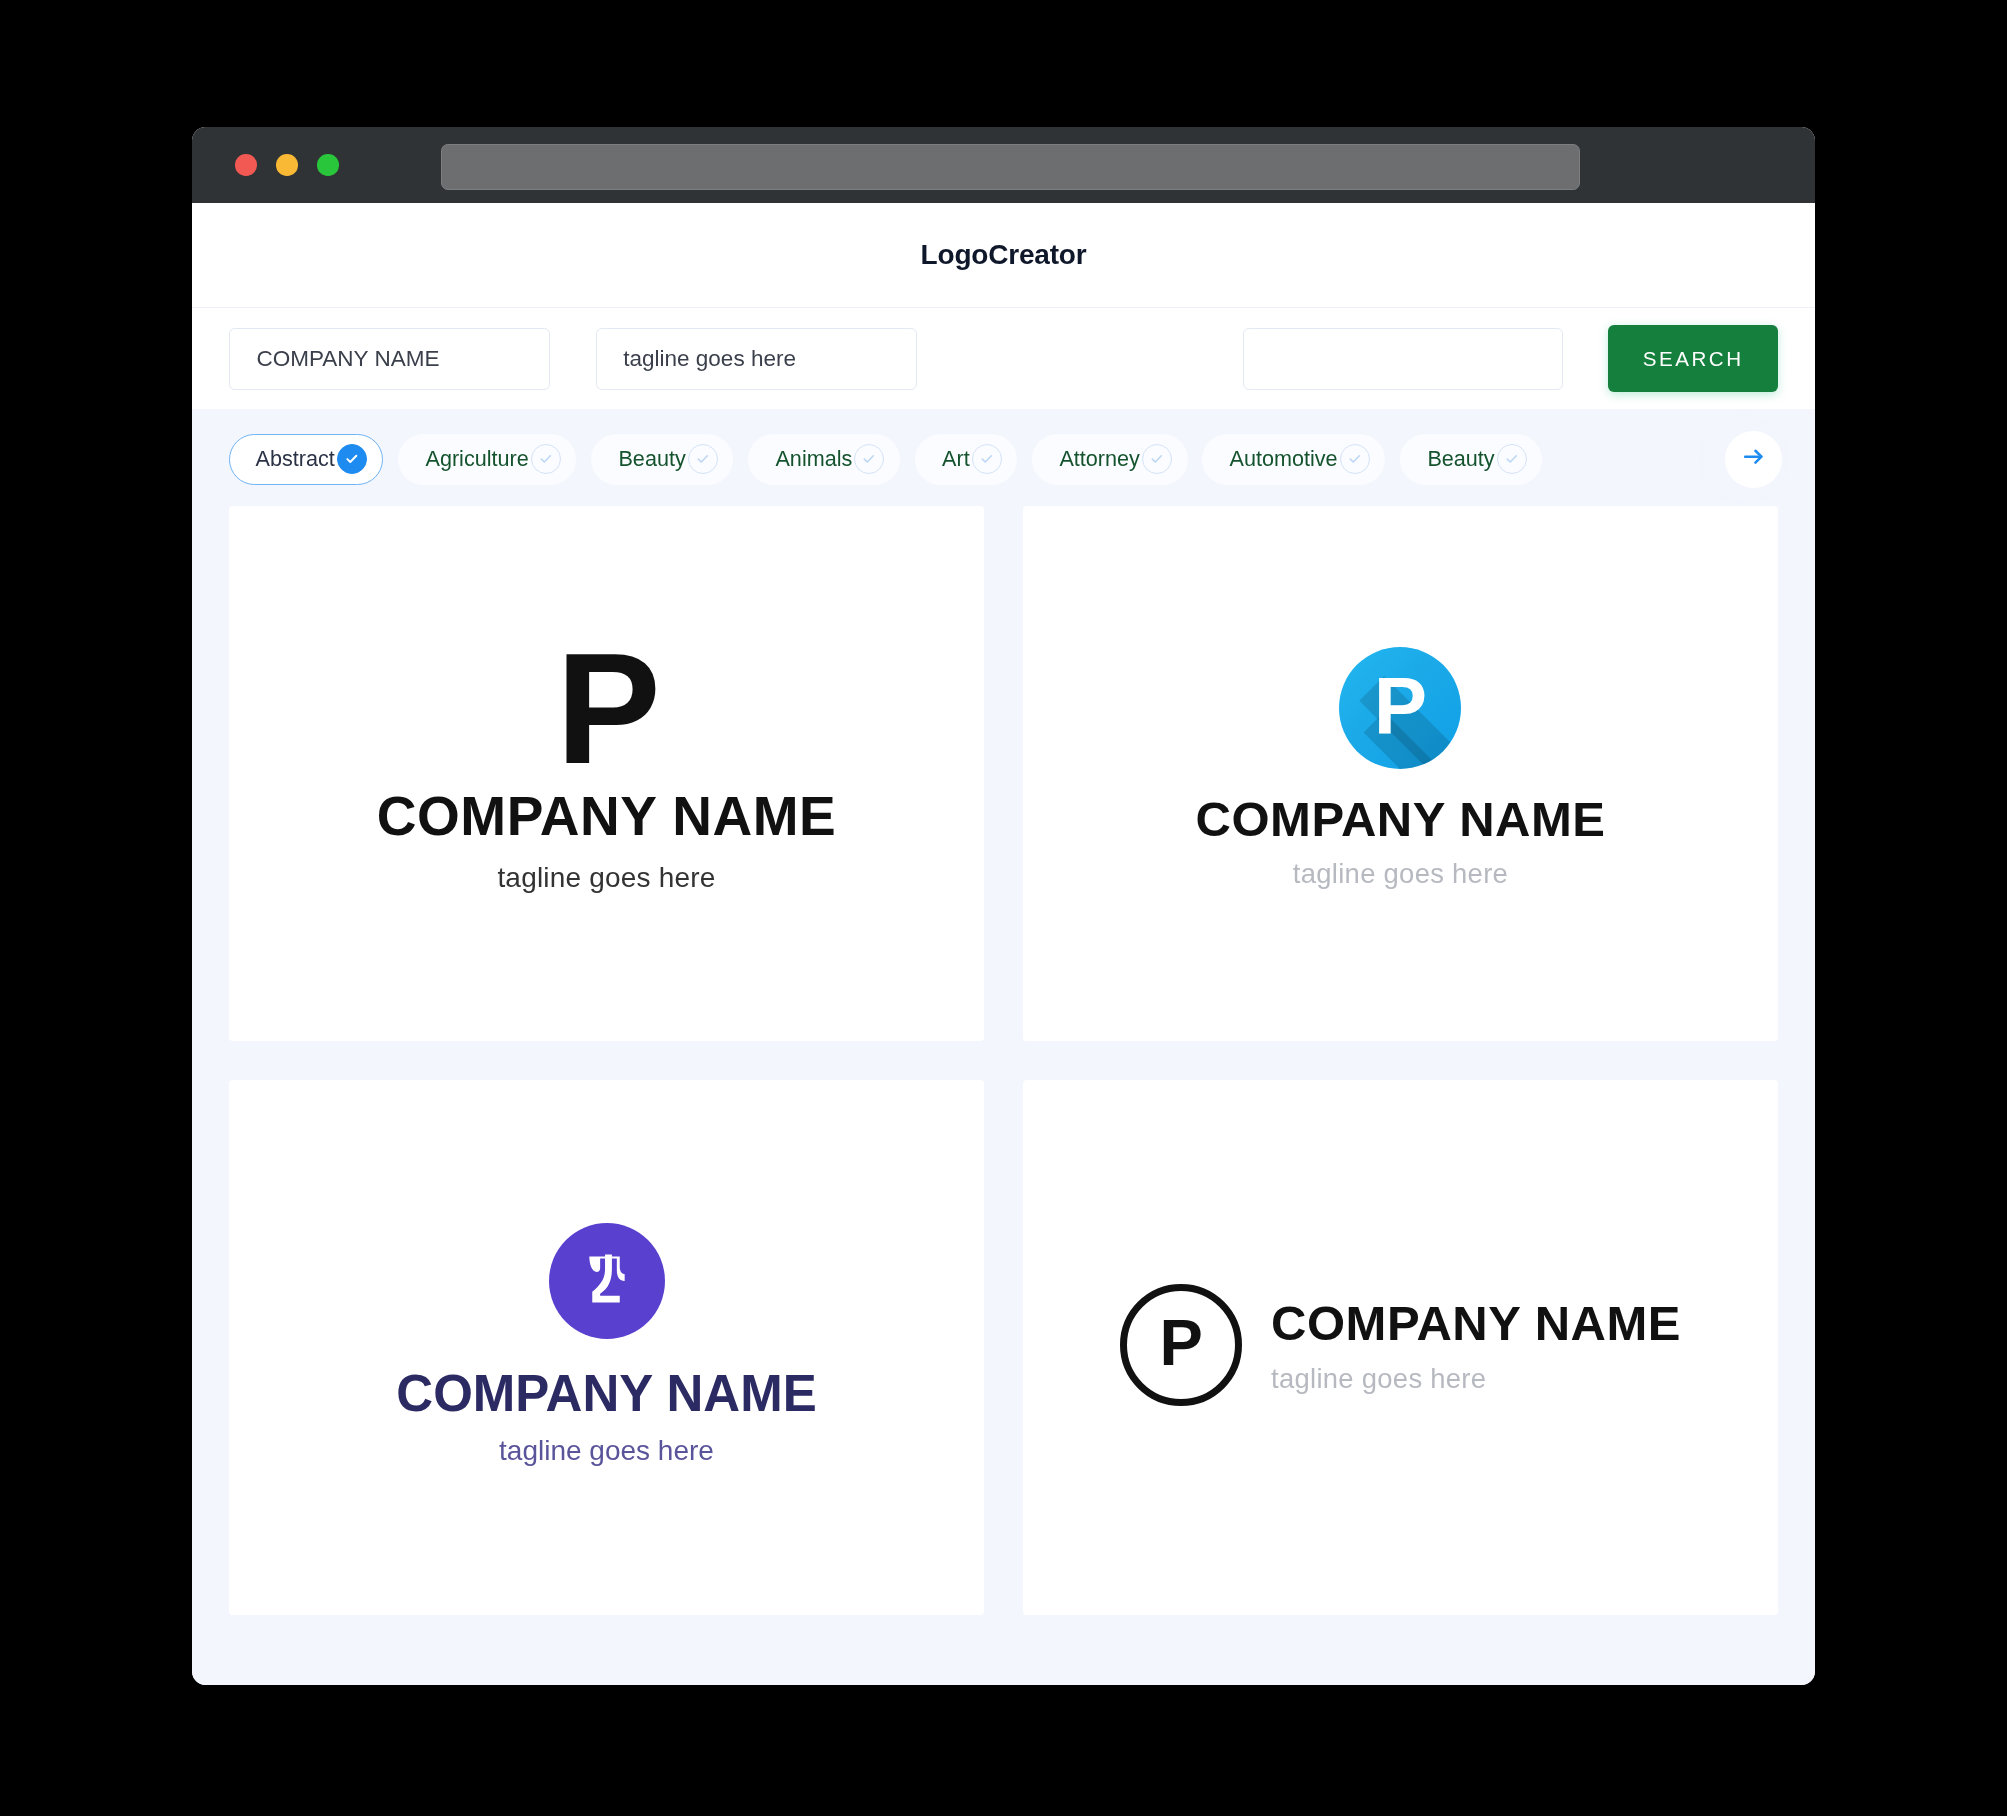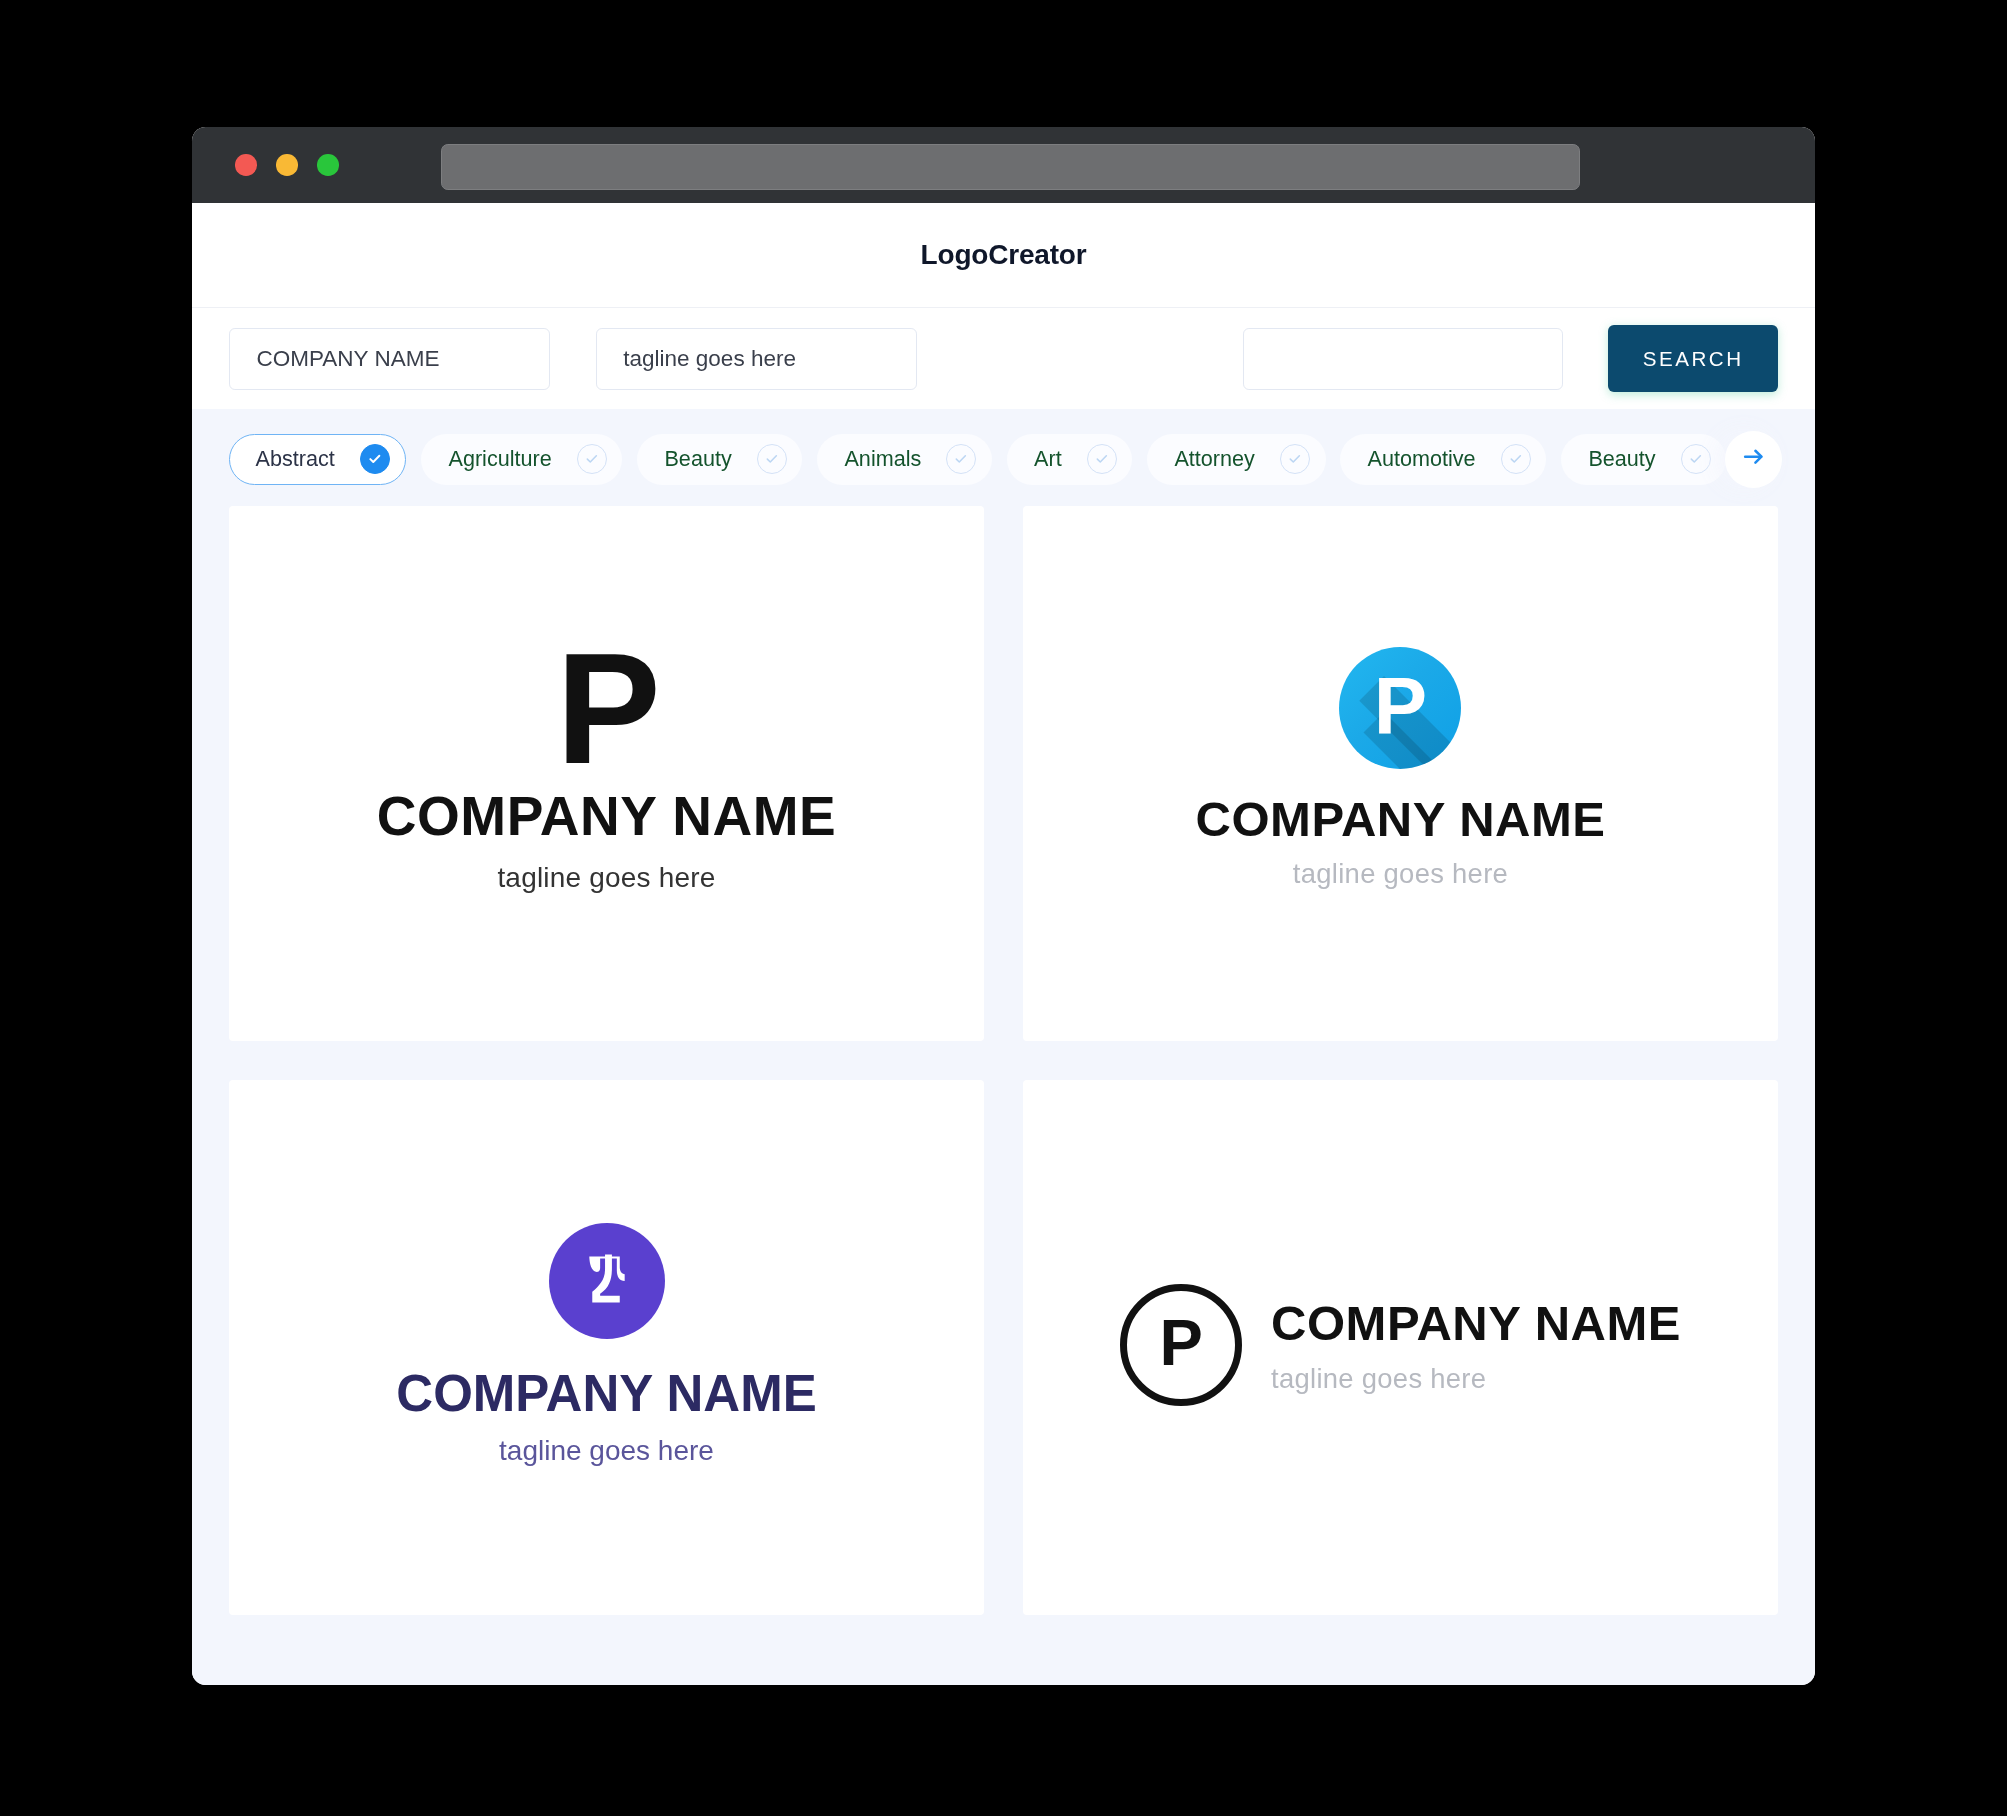--- a/index.html
+++ b/index.html
@@ -98,21 +98,21 @@
     font-family: "Liberation Sans", sans-serif;
   }
   .field-company { width: 326px; margin-left: 0; }
   .field-tagline { width: 326px; margin-left: 46px; }
   .field-extra   { width: 326px; margin-left: 326px; }
 
   .search-button {
     width: 173px;
     height: 67px;
     margin-left: 45px;
-    background: #0c4a6e;
+    background: #15803d;
     border: none;
     border-radius: 5.9px;
     color: #ffffff;
     font-size: 20.6px;
     letter-spacing: 2.5px;
     font-family: "Liberation Sans", sans-serif;
     cursor: pointer;
     display: flex;
     align-items: center;
     justify-content: center;
@@ -129,21 +129,21 @@
     position: relative;
     overflow: hidden;
   }
   .chip {
     height: 51px;
     border-radius: 25.5px;
     background: #fbfcff;
     display: flex;
     align-items: center;
     padding: 0 15.7px 0 27.4px;
-    gap: 25px;
+    gap: 2px;
     white-space: nowrap;
     flex: none;
     cursor: pointer;
   }
   .chip .chip-label {
     font-size: 21.6px;
     color: #14532d;
   }
   .chip .check {
     width: 30px; height: 30px;

